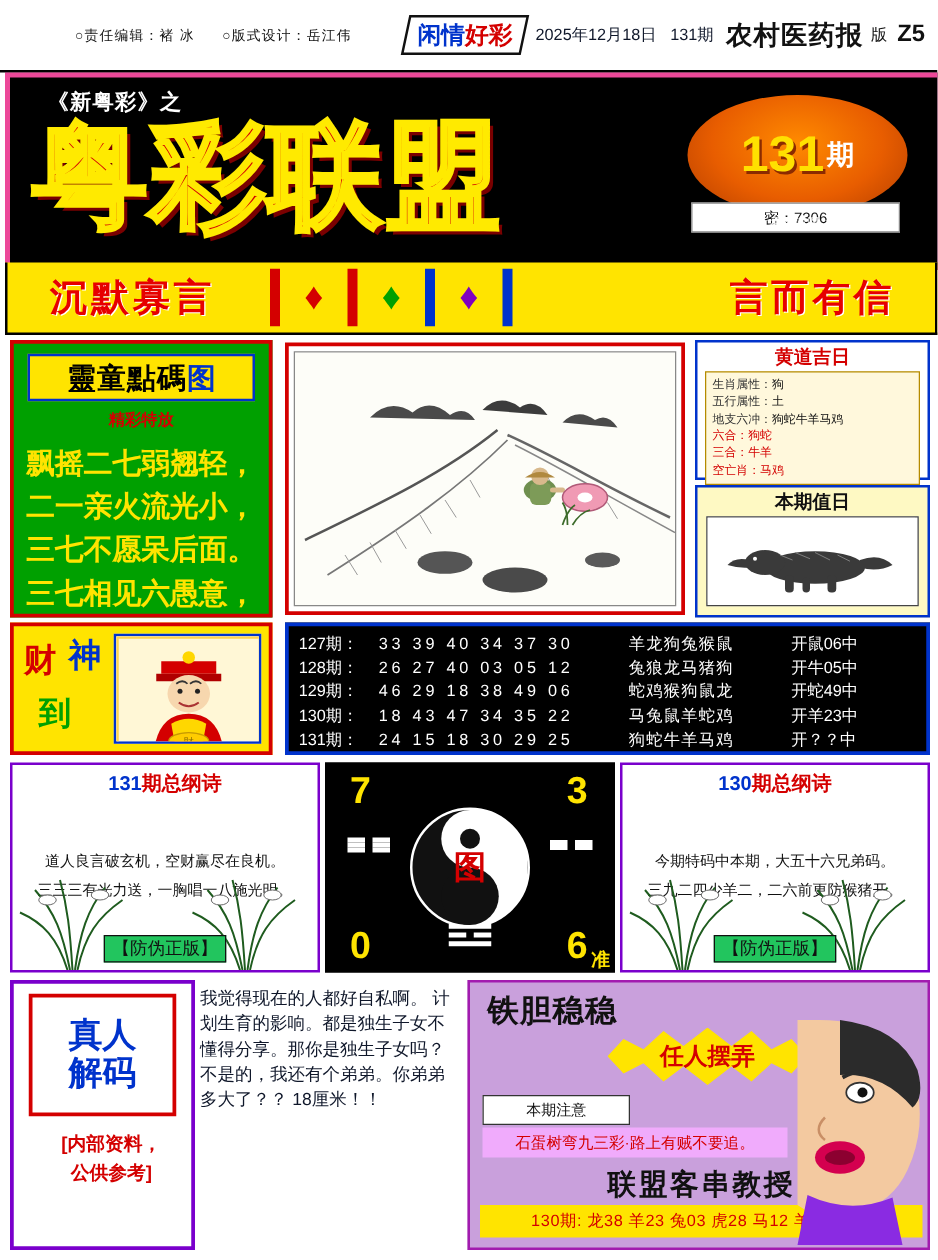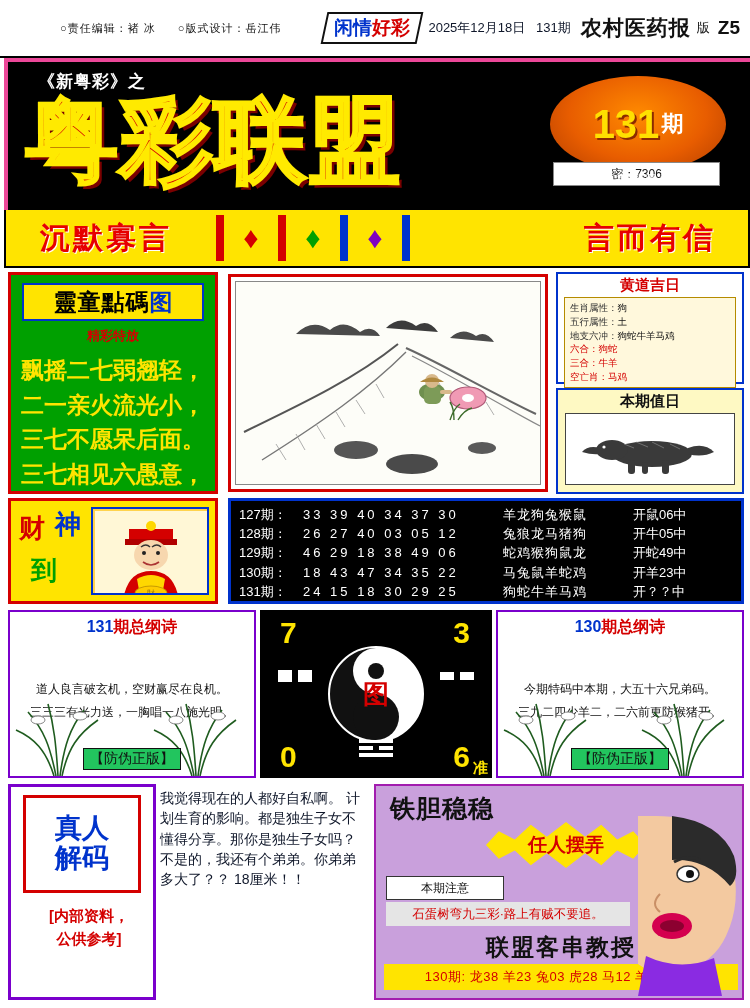--- a/index.html
+++ b/index.html
@@ -244,21 +244,21 @@
     position:absolute;left:110px;top:36px;width:160px;height:46px;
     background:#ffe400;display:flex;align-items:center;justify-content:center;
     clip-path:polygon(0% 50%,8% 20%,18% 38%,28% 6%,38% 32%,50% 0%,62% 32%,72% 6%,82% 38%,92% 20%,100% 50%,92% 80%,82% 62%,72% 94%,62% 68%,50% 100%,38% 68%,28% 94%,18% 62%,8% 80%);
   }
   .burst span{font-size:19px;font-weight:bold;color:#d40000;}
   .td-note{
     position:absolute;left:10px;top:90px;width:116px;height:22px;background:#fff;
     border:1px solid #333;font-size:12px;color:#111;display:flex;align-items:center;justify-content:center;
   }
   .td-poem{
-    position:absolute;left:10px;top:116px;width:244px;height:24px;background:#e5e5e5;
+    position:absolute;left:10px;top:116px;width:244px;height:24px;background:#f0abfc;
     display:flex;align-items:center;justify-content:center;font-size:12.5px;color:#d40000;
   }
   .td-sub{
     position:absolute;left:0;top:146px;width:370px;text-align:center;
     font-size:23px;font-weight:bold;color:#111;letter-spacing:2px;
   }
   .td-bottom{
     position:absolute;left:8px;bottom:8px;width:354px;height:26px;background:#ffe400;
     display:flex;align-items:center;justify-content:center;
     font-size:13px;color:#d40000;letter-spacing:0.5px;

